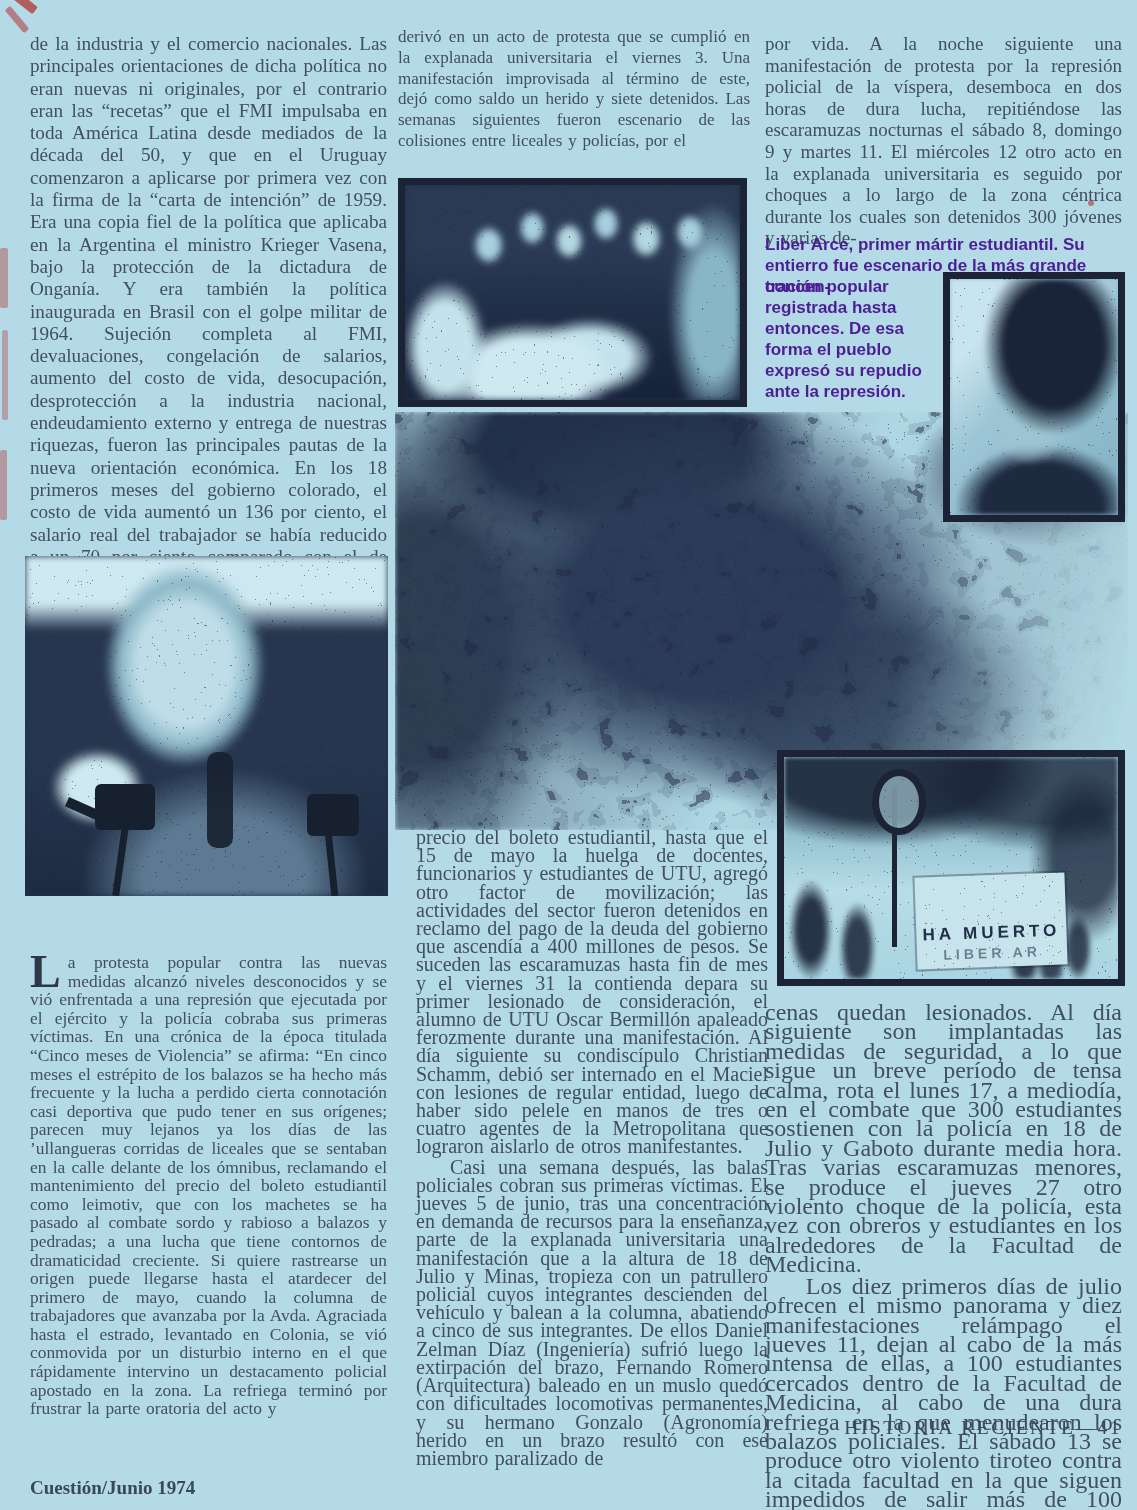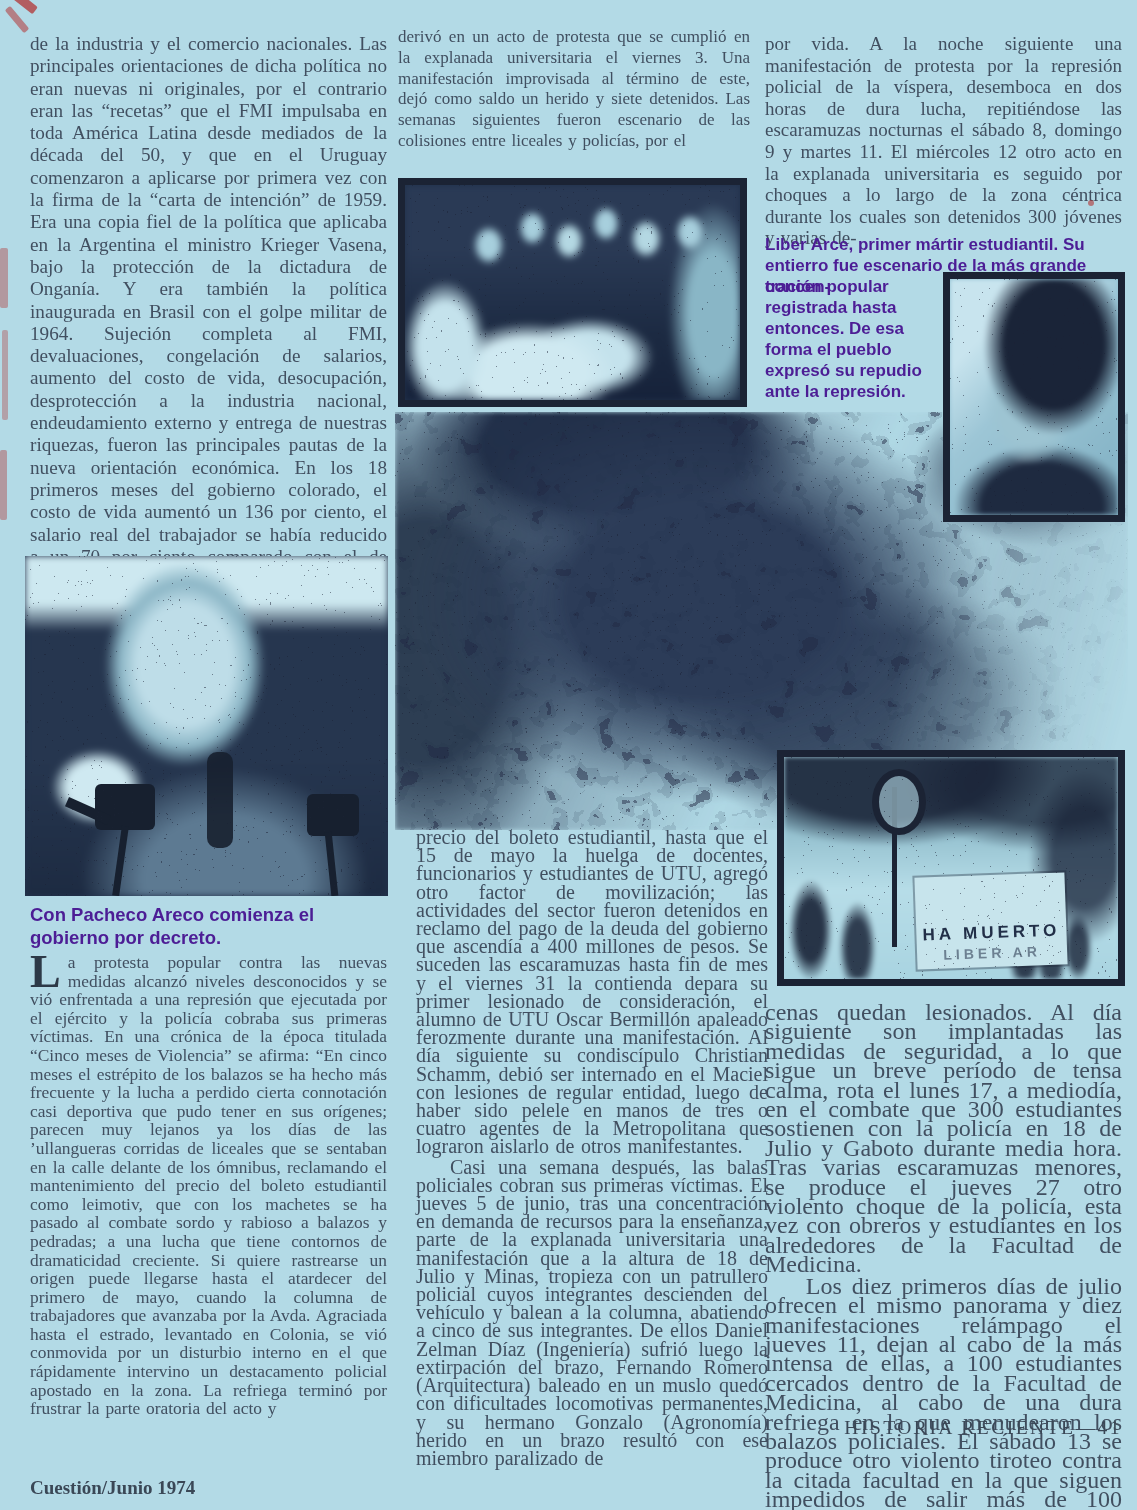--- a/index.html
+++ b/index.html
@@ -225,21 +225,20 @@
     <div class="mic-stem" style="left:92px; top:270px; width:7px; height:70px; transform:rotate(8deg);"></div>
     <div class="mic-stem" style="left:40px; top:250px; width:46px; height:10px; transform:rotate(24deg);"></div>
     <div class="mic" style="left:282px; top:238px; width:52px; height:42px;"></div>
     <div class="mic-stem" style="left:303px; top:276px; width:7px; height:64px; transform:rotate(-6deg);"></div>
     <div class="mic" style="left:182px; top:196px; width:26px; height:96px; border-radius:10px; opacity:.9;"></div>
     <svg class="ph-noise" preserveAspectRatio="none">
         <rect width="100%" height="100%" filter="url(#grain)"></rect>
       </svg>
   </div>
 
-  <div class="caption cap-pacheco">Con Pacheco Areco comienza el gobierno por decreto.</div>
 
   <div class="coltext lt-bot">
     <span class="dropcap">L</span><span>a protesta popular contra las nuevas medidas alcanzó niveles desconocidos y se vió enfrentada a una represión que ejecutada por el ejército y la policía cobraba sus primeras víctimas. En una crónica de la época titulada “Cinco meses de Violencia” se afirma: “En cinco meses el estrépito de los balazos se ha hecho más frecuente y la lucha a perdido cierta connotación casi deportiva que pudo tener en sus orígenes; parecen muy lejanos ya los días de las ’ullangueras corridas de liceales que se sentaban en la calle delante de los ómnibus, reclamando el mantenimiento del precio del boleto estudiantil como leimotiv, que con los machetes se ha pasado al combate sordo y rabioso a balazos y pedradas; a una lucha que tiene contornos de dramaticidad creciente. Si quiere rastrearse un origen puede llegarse hasta el atardecer del primero de mayo, cuando la columna de trabajadores que avanzaba por la Avda. Agraciada hasta el estrado, levantado en Colonia, se vió conmovida por un disturbio interno en el que rápidamente intervino un destacamento policial apostado en la zona. La refriega terminó por frustrar la parte oratoria del acto y</span>
   </div>
 
   <div class="coltext md-bot">
     <div>precio del boleto estudiantil, hasta que el 15 de mayo la huelga de docentes, funcionarios y estudiantes de UTU, agregó otro factor de movilización; las actividades del sector fueron detenidos en reclamo del pago de la deuda del gobierno que ascendía a 400 millones de pesos. Se suceden las escaramuzas hasta fin de mes y el viernes 31 la contienda depara su primer lesionado de consideración, el alumno de UTU Oscar Bermillón apaleado ferozmente durante una manifestación. Al día siguiente su condiscípulo Christian Schamm, debió ser internado en el Maciel con lesiones de regular entidad, luego de haber sido pelele en manos de tres o cuatro agentes de la Metropolitana que lograron aislarlo de otros manifestantes.</div>
     <div class="para2">Casi una semana después, las balas policiales cobran sus primeras víctimas. El jueves 5 de junio, tras una concentración en demanda de recursos para la enseñanza, parte de la explanada universitaria una manifestación que a la altura de 18 de Julio y Minas, tropieza con un patrullero policial cuyos integrantes descienden del vehículo y balean a la columna, abatiendo a cinco de sus integrantes. De ellos Daniel Zelman Díaz (Ingeniería) sufrió luego la extirpación del brazo, Fernando Romero (Arquitectura) baleado en un muslo quedó con dificultades locomotivas permanentes, y su hermano Gonzalo (Agronomía) herido en un brazo resultó con ese miembro paralizado de</div>
   </div>
 

